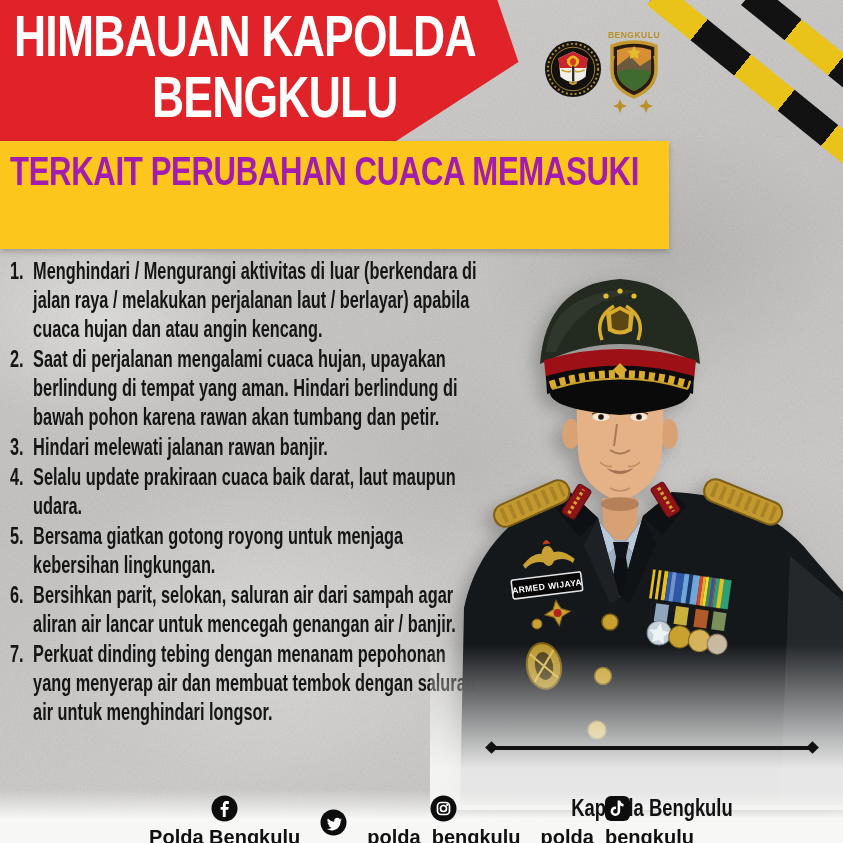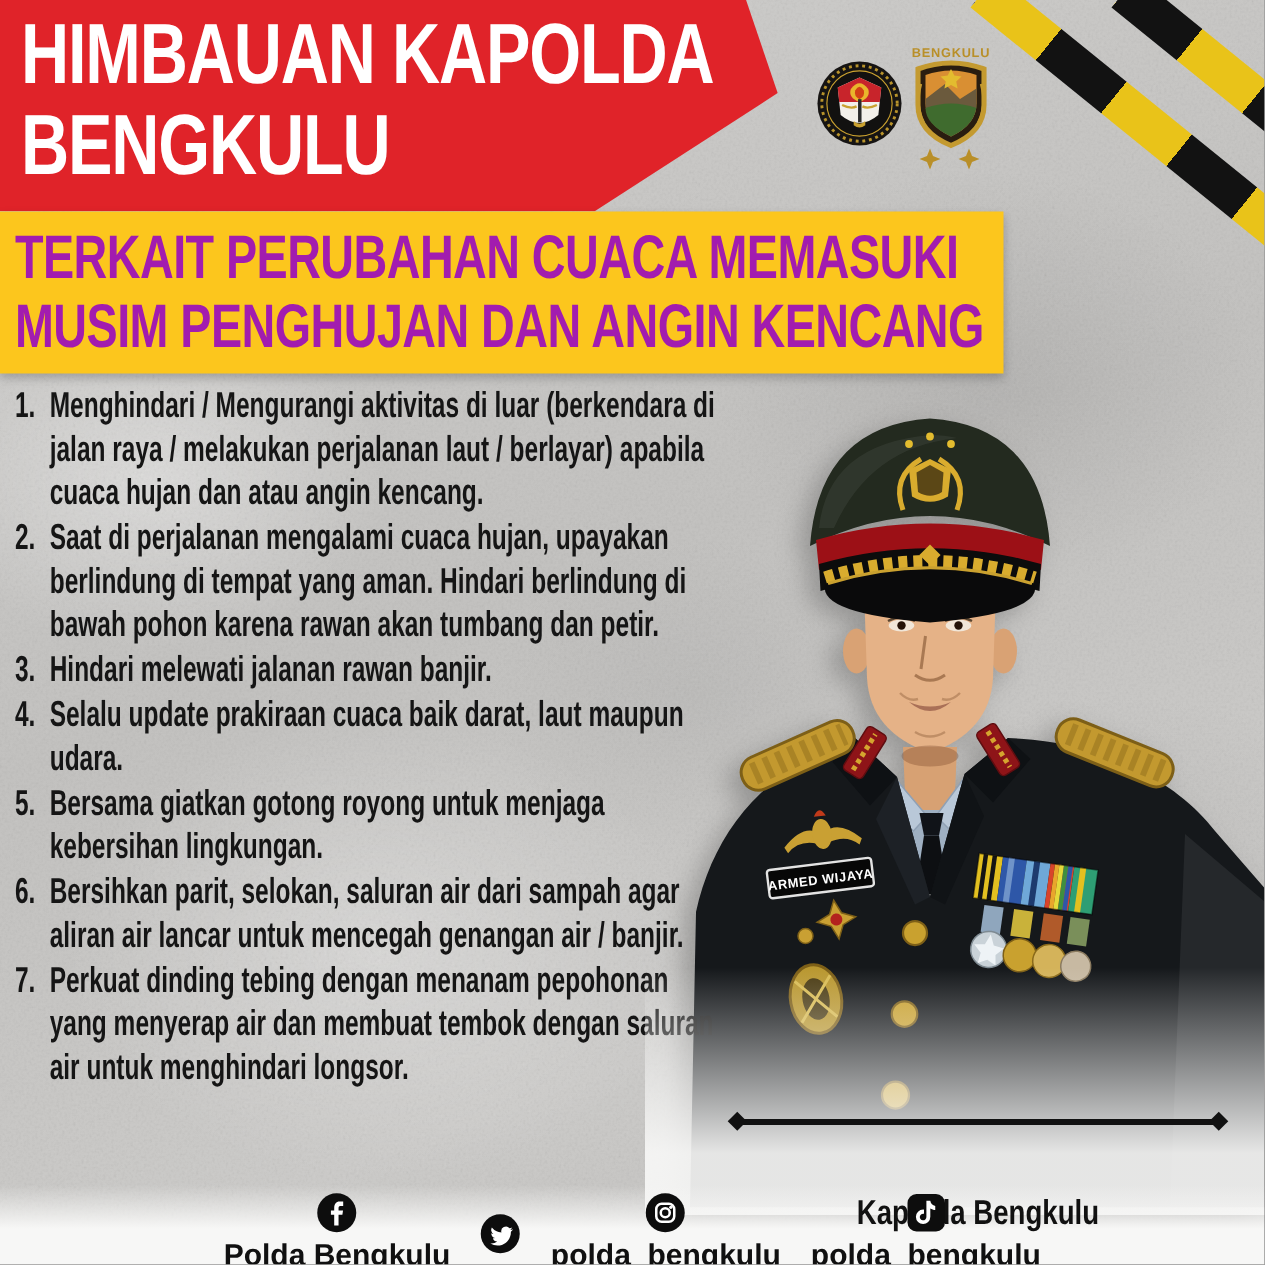--- a/index.html
+++ b/index.html
@@ -75,21 +75,21 @@
         <feTurbulence type="fractalNoise" baseFrequency="0.55" numOctaves="2" stitchTiles="stitch"></feTurbulence>
         <feColorMatrix type="saturate" values="0"></feColorMatrix>
       </filter>
     <rect width="843" height="843" filter="url(#gr)"></rect>
   </svg>
 
   <div class="stripe stripe1"></div>
   <div class="stripe stripe2"></div>
 
   <div class="red-banner"></div>
-  <div class="title-wrap" style="z-index:3;position:absolute;">
+  <div class="title-wrap" style="z-index:3;position:absolute;text-align:center;">
     <div class="title-line"><span class="cond">HIMBAUAN KAPOLDA</span></div>
     <div class="title-line"><span class="cond">BENGKULU</span></div>
   </div>
 
   <div class="logos">
     <svg class="humas-logo" width="58" height="58" viewBox="0 0 60 60">
       <circle cx="30" cy="30" r="29" fill="#161413"></circle>
       <circle cx="30" cy="30" r="26" fill="none" stroke="#caa12f" stroke-width="2" stroke-dasharray="2 2.6" opacity=".9"></circle>
       <circle cx="30" cy="30" r="22.5" fill="#121110" stroke="#caa12f" stroke-width=".8"></circle>
       <path d="M30 12 L45 19 L43 38 Q30 49 17 38 L15 19 Z" fill="#f3f0ea"></path>
@@ -111,21 +111,20 @@
     </svg>
     <svg class="logo-stars" width="56" height="16" viewBox="0 0 56 16">
       <path d="M14 1 L16 6 L21 8 L16 10 L14 15 L12 10 L7 8 L12 6 Z" fill="#b98f28"></path>
       <path d="M40 1 L42 6 L47 8 L42 10 L40 15 L38 10 L33 8 L38 6 Z" fill="#b98f28"></path>
     </svg>
   </div>
 
   <div class="yellow-banner">
     <div class="yellow-pad">
       <div class="yellow-line"><span class="cond76">TERKAIT PERUBAHAN CUACA MEMASUKI</span></div>
-      <div class="yellow-line"><span class="cond76">MUSIM PENGHUJAN DAN ANGIN KENCANG</span></div>
     </div>
   </div>
 
   <div class="advisory">
     <div class="item">
         <span class="num">1.</span>
         <span class="txt">Menghindari / Mengurangi aktivitas di luar (berkendara di jalan raya / melakukan perjalanan laut / berlayar) apabila cuaca hujan dan atau angin kencang.</span>
       </div>
     <div class="item">
         <span class="num">2.</span>

